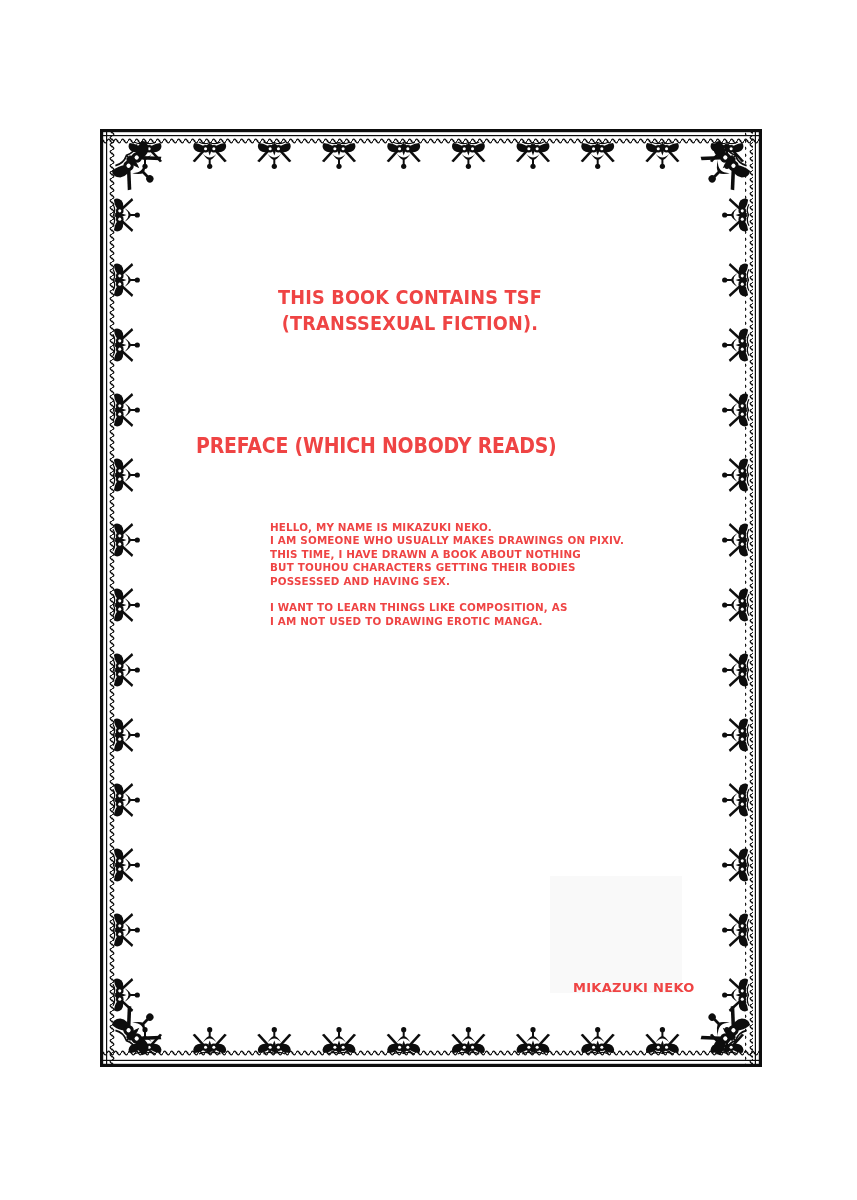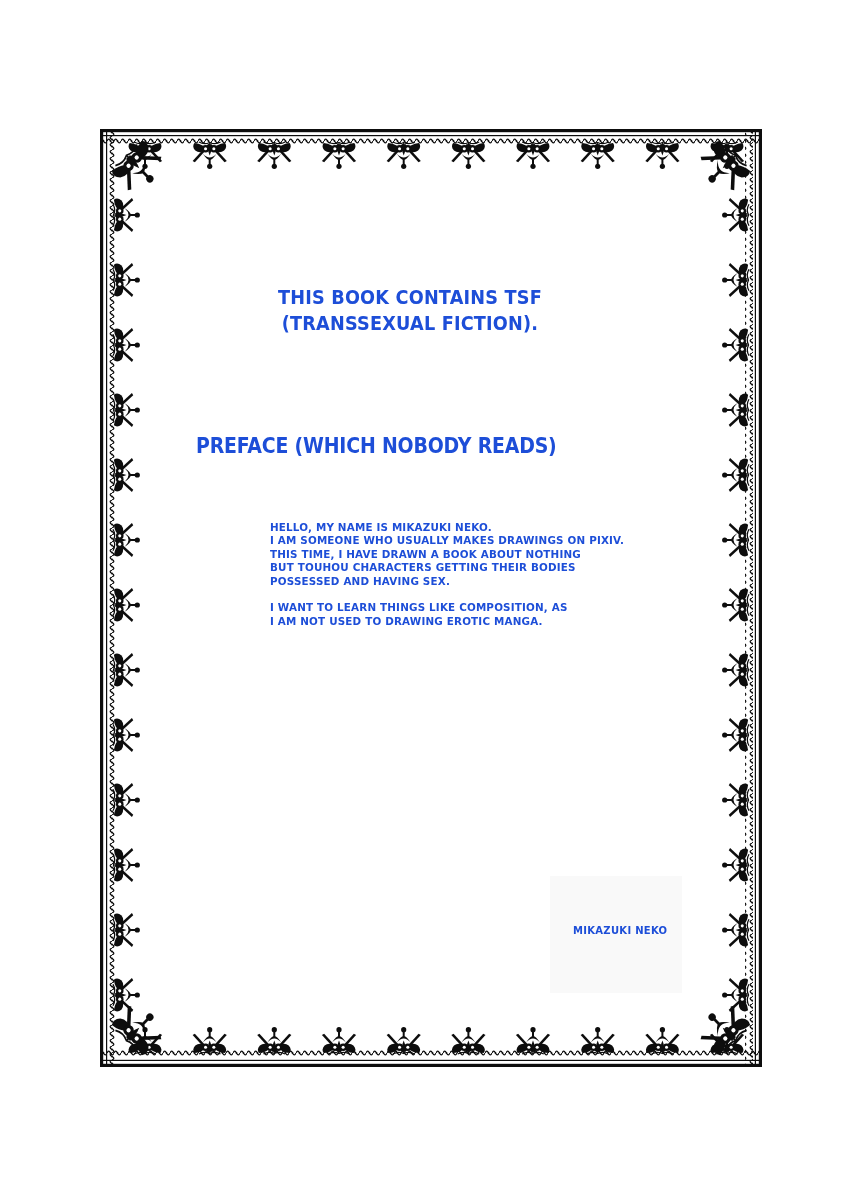--- a/index.html
+++ b/index.html
@@ -1,18 +1,18 @@
 <!DOCTYPE html>
 <html><head>
 <meta charset="utf-8">
 <style>
   html,body{margin:0;padding:0;background:#ffffff;}
   .page{
     position:relative;width:857px;height:1200px;background:#ffffff;
-    font-family:"DejaVu Sans",sans-serif;color:#1d4ed8;overflow:hidden;
+    font-family:"DejaVu Sans",sans-serif;color:#ef4444;overflow:hidden;
   }
   .frame{position:absolute;left:100px;top:129px;width:662px;height:938px;}
   .frame svg{display:block;width:100%;height:100%;}
   .warning{
     position:absolute;left:170px;top:284px;width:480px;text-align:center;
     font-size:19px;font-weight:bold;line-height:26px;letter-spacing:.2px;
     transform:scaleX(.93);transform-origin:center top;white-space:nowrap;
   }
   .warning .tline{display:block;}
   .preface{
@@ -26,22 +26,22 @@
     transform:scaleX(.94);transform-origin:left top;white-space:nowrap;
   }
   .body-text p{margin:0;}
   .body-text p + p{margin-top:13.4px;}
   .tline{display:block;}
   .artifact{
     position:absolute;left:550px;top:876px;width:132px;height:117px;
     background:#f9f9f9;
   }
   .signature{
-    position:absolute;left:573px;top:925px;
-    font-size:10px;font-weight:bold;letter-spacing:.3px;white-space:nowrap;
+    position:absolute;left:573px;top:980px;
+    font-size:13px;font-weight:bold;letter-spacing:.3px;white-space:nowrap;
   }
 </style>
 </head>
 <body>
 
 <div class="page">
 
   <div class="frame">
     <svg id="border-svg" viewBox="0 0 662 938" xmlns="http://www.w3.org/2000/svg" xmlns:xlink="http://www.w3.org/1999/xlink">
       <defs>

